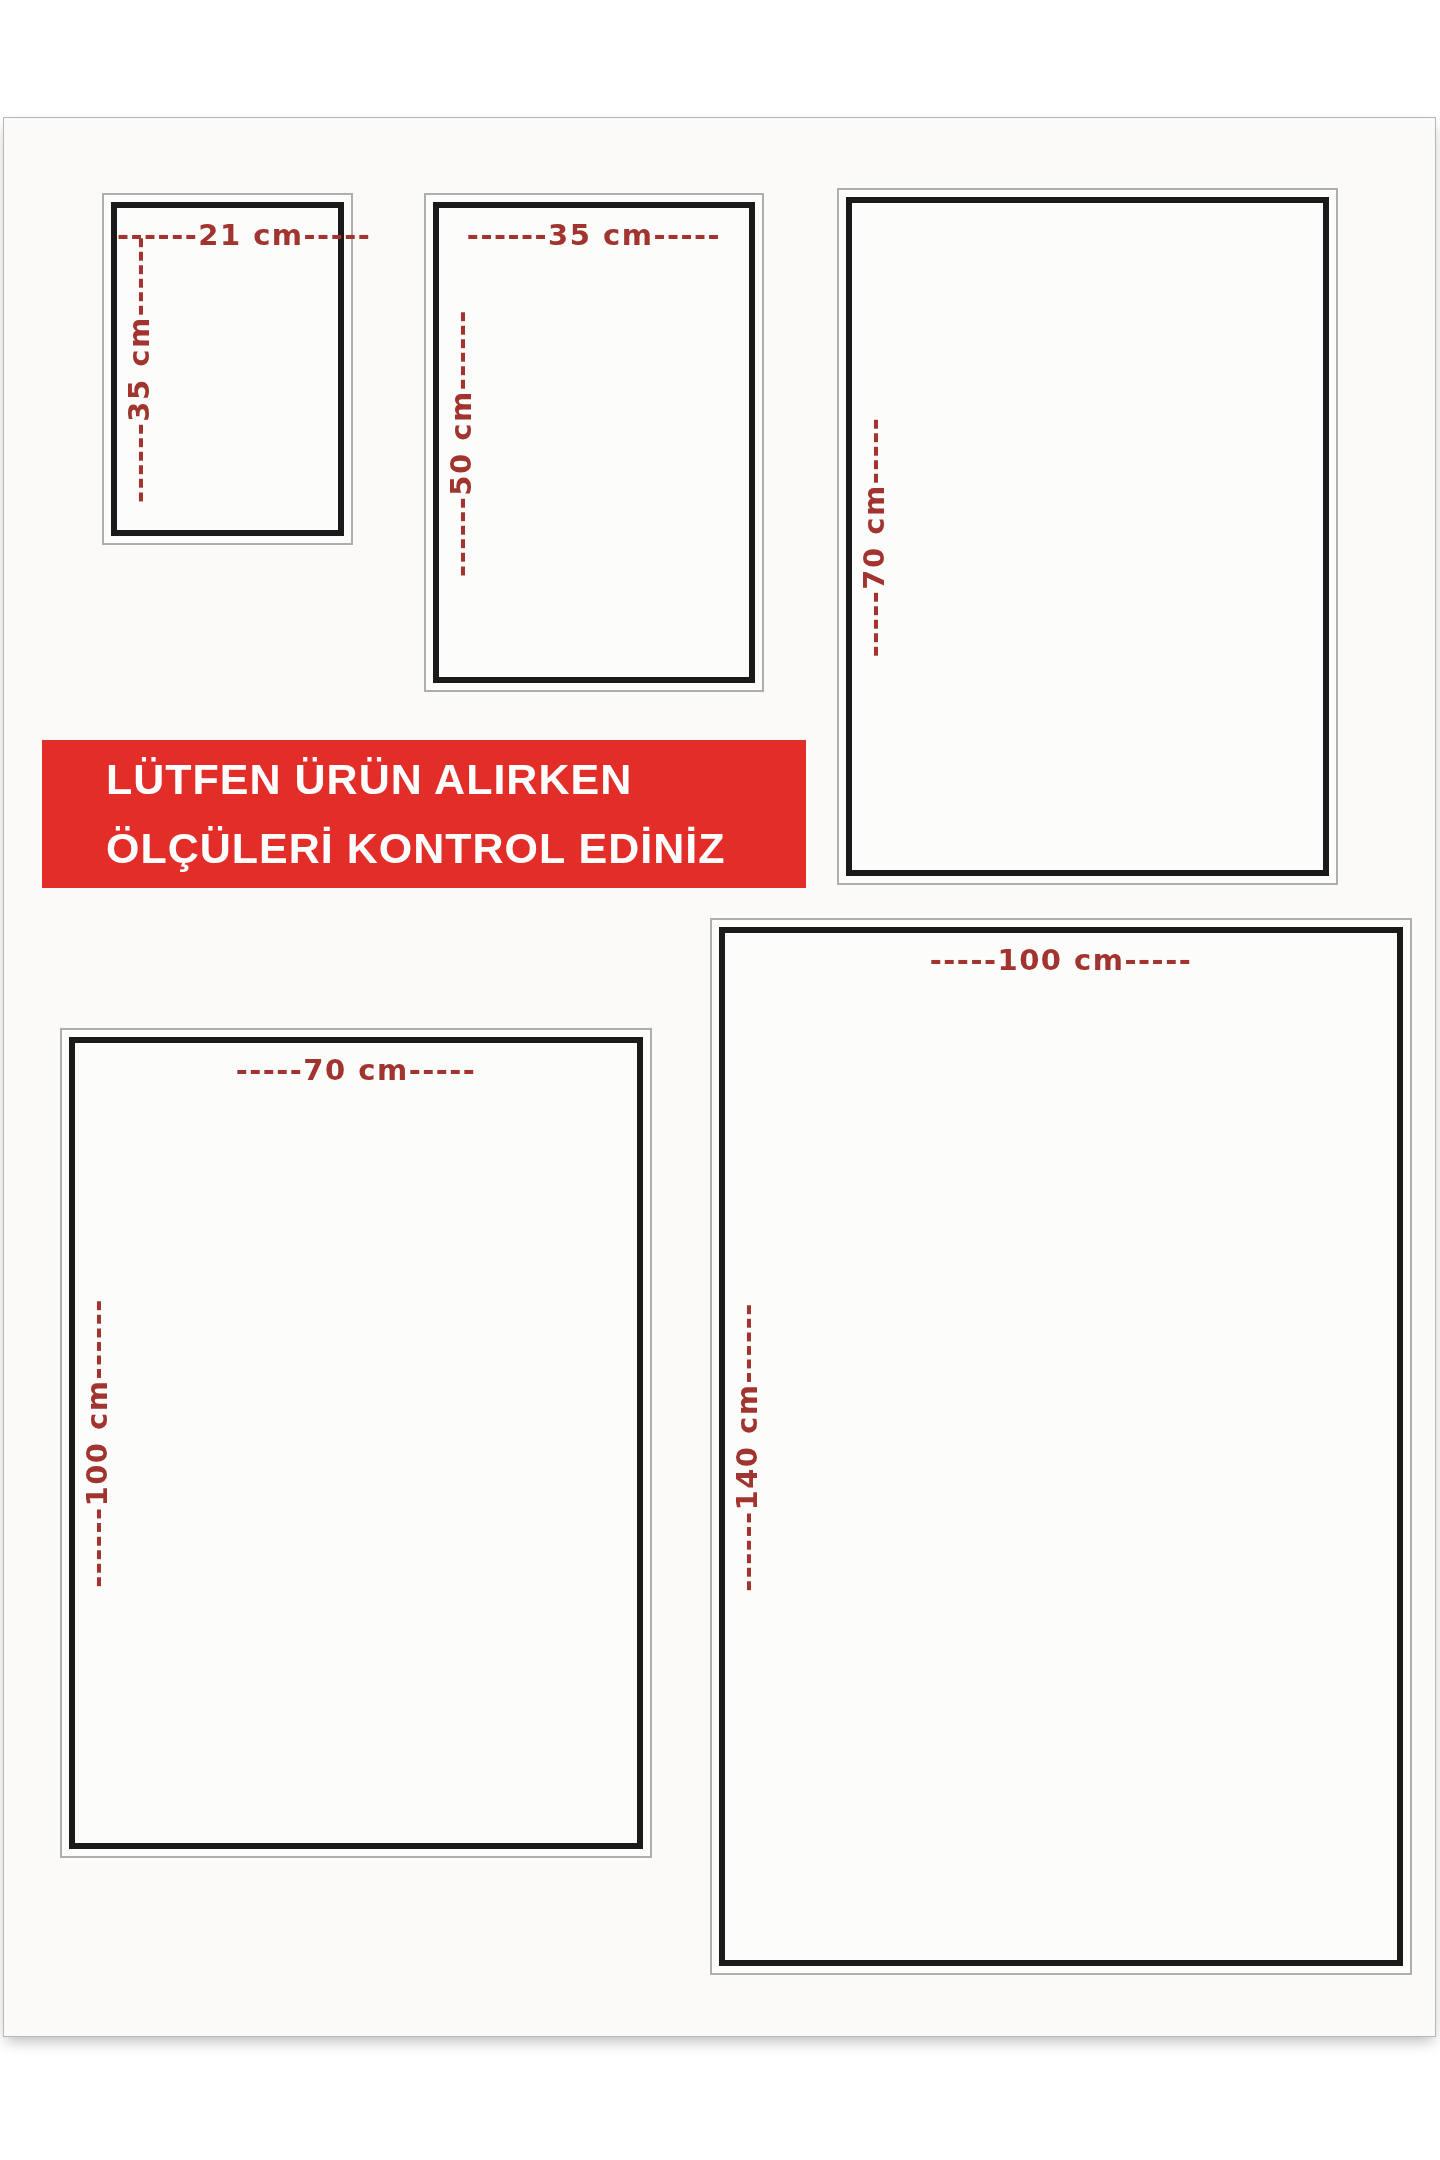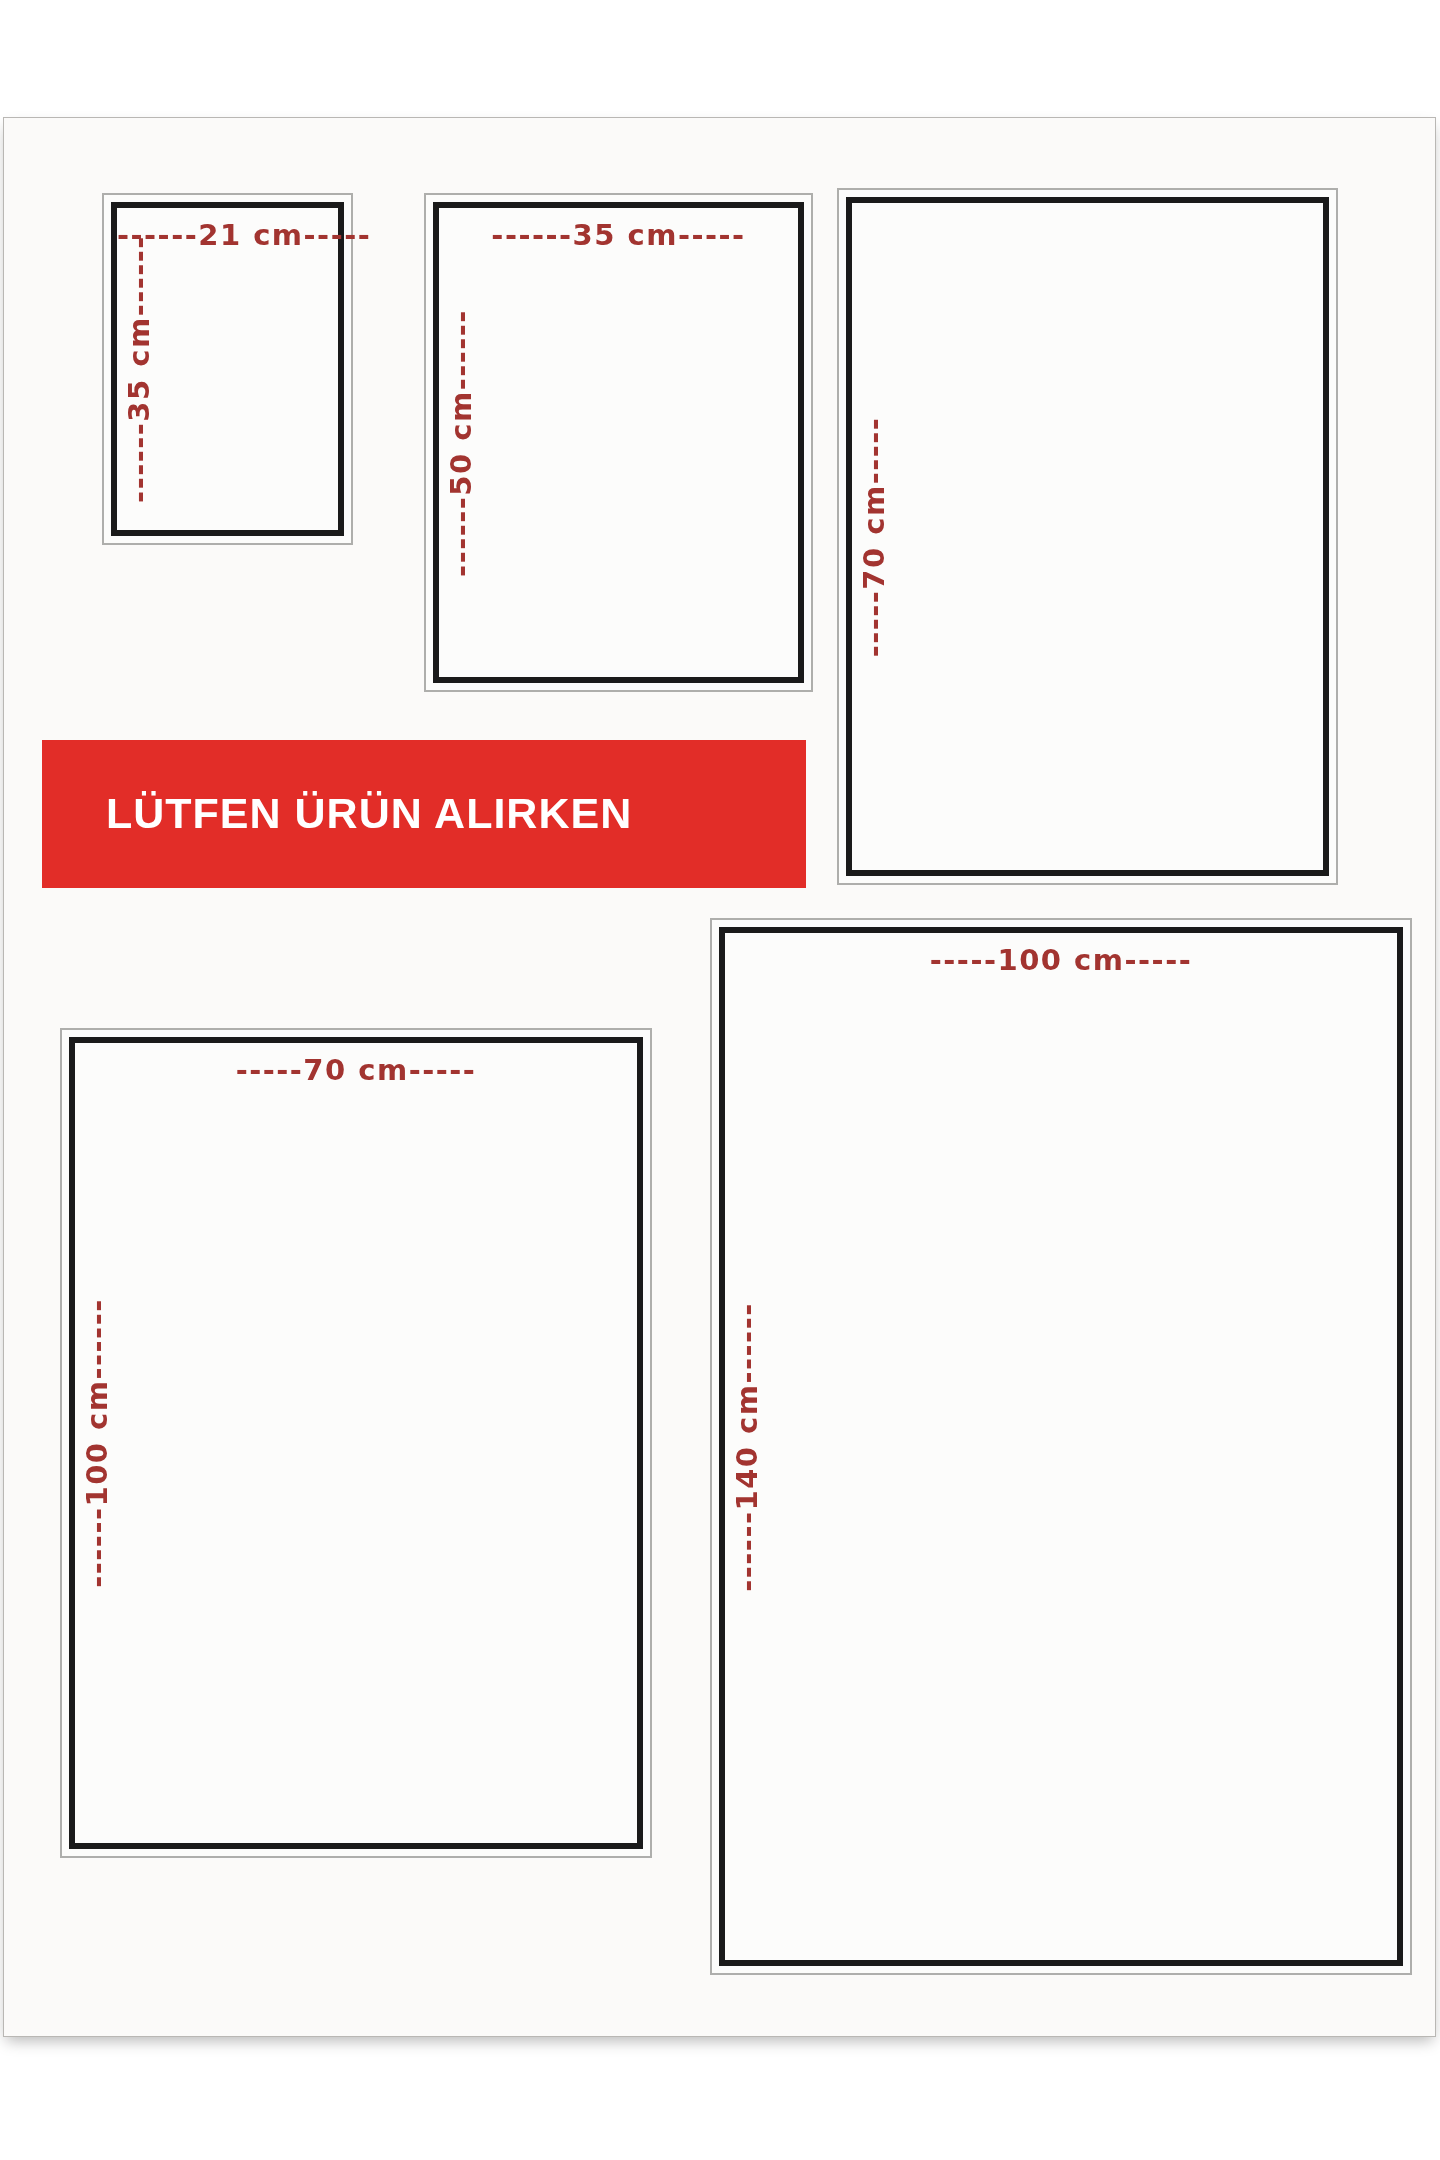--- a/index.html
+++ b/index.html
@@ -45,21 +45,21 @@
     position:absolute; left:22px; top:50%;
     transform:translate(-50%,-50%) rotate(-90deg);
     font-size:29px; font-weight:bold;
     letter-spacing:1.5px;
     color:#a23430;
     white-space:nowrap;
   }
 
   
   .b1 { left:102px; top:193px;  width:251px; height:352px; }
-  .b2 { left:424px; top:193px;  width:389px; height:499px; }
+  .b2 { left:424px; top:193px;  width:340px; height:499px; }
   .b3 { left:837px; top:188px;  width:501px; height:697px; }
   .b4 { left:60px;  top:1028px; width:592px; height:830px; }
   .b5 { left:710px; top:918px;  width:702px; height:1057px;padding-left:36px; }
 
   
   .banner {
     position:absolute; left:42px; top:740px; width:764px; height:148px;
     background:#e22d28;
     box-sizing:border-box;
     display:flex; flex-direction:column; justify-content:center;
@@ -97,20 +97,21 @@
   </div>
 
   <div class="sbox b3">
     <div class="inner">
       <div class="dim-side">-----70 cm-----</div>
     </div>
   </div>
 
   <div class="banner">
     <div class="line">LÜTFEN ÜRÜN ALIRKEN</div>
+    <div class="line">ÖLÇÜLERİ KONTROL EDİNİZ</div>
   </div>
 
   <div class="sbox b4">
     <div class="inner">
       <div class="dim-top">-----70 cm-----</div>
       <div class="dim-side">------100 cm------</div>
     </div>
   </div>
 
   <div class="sbox b5">

